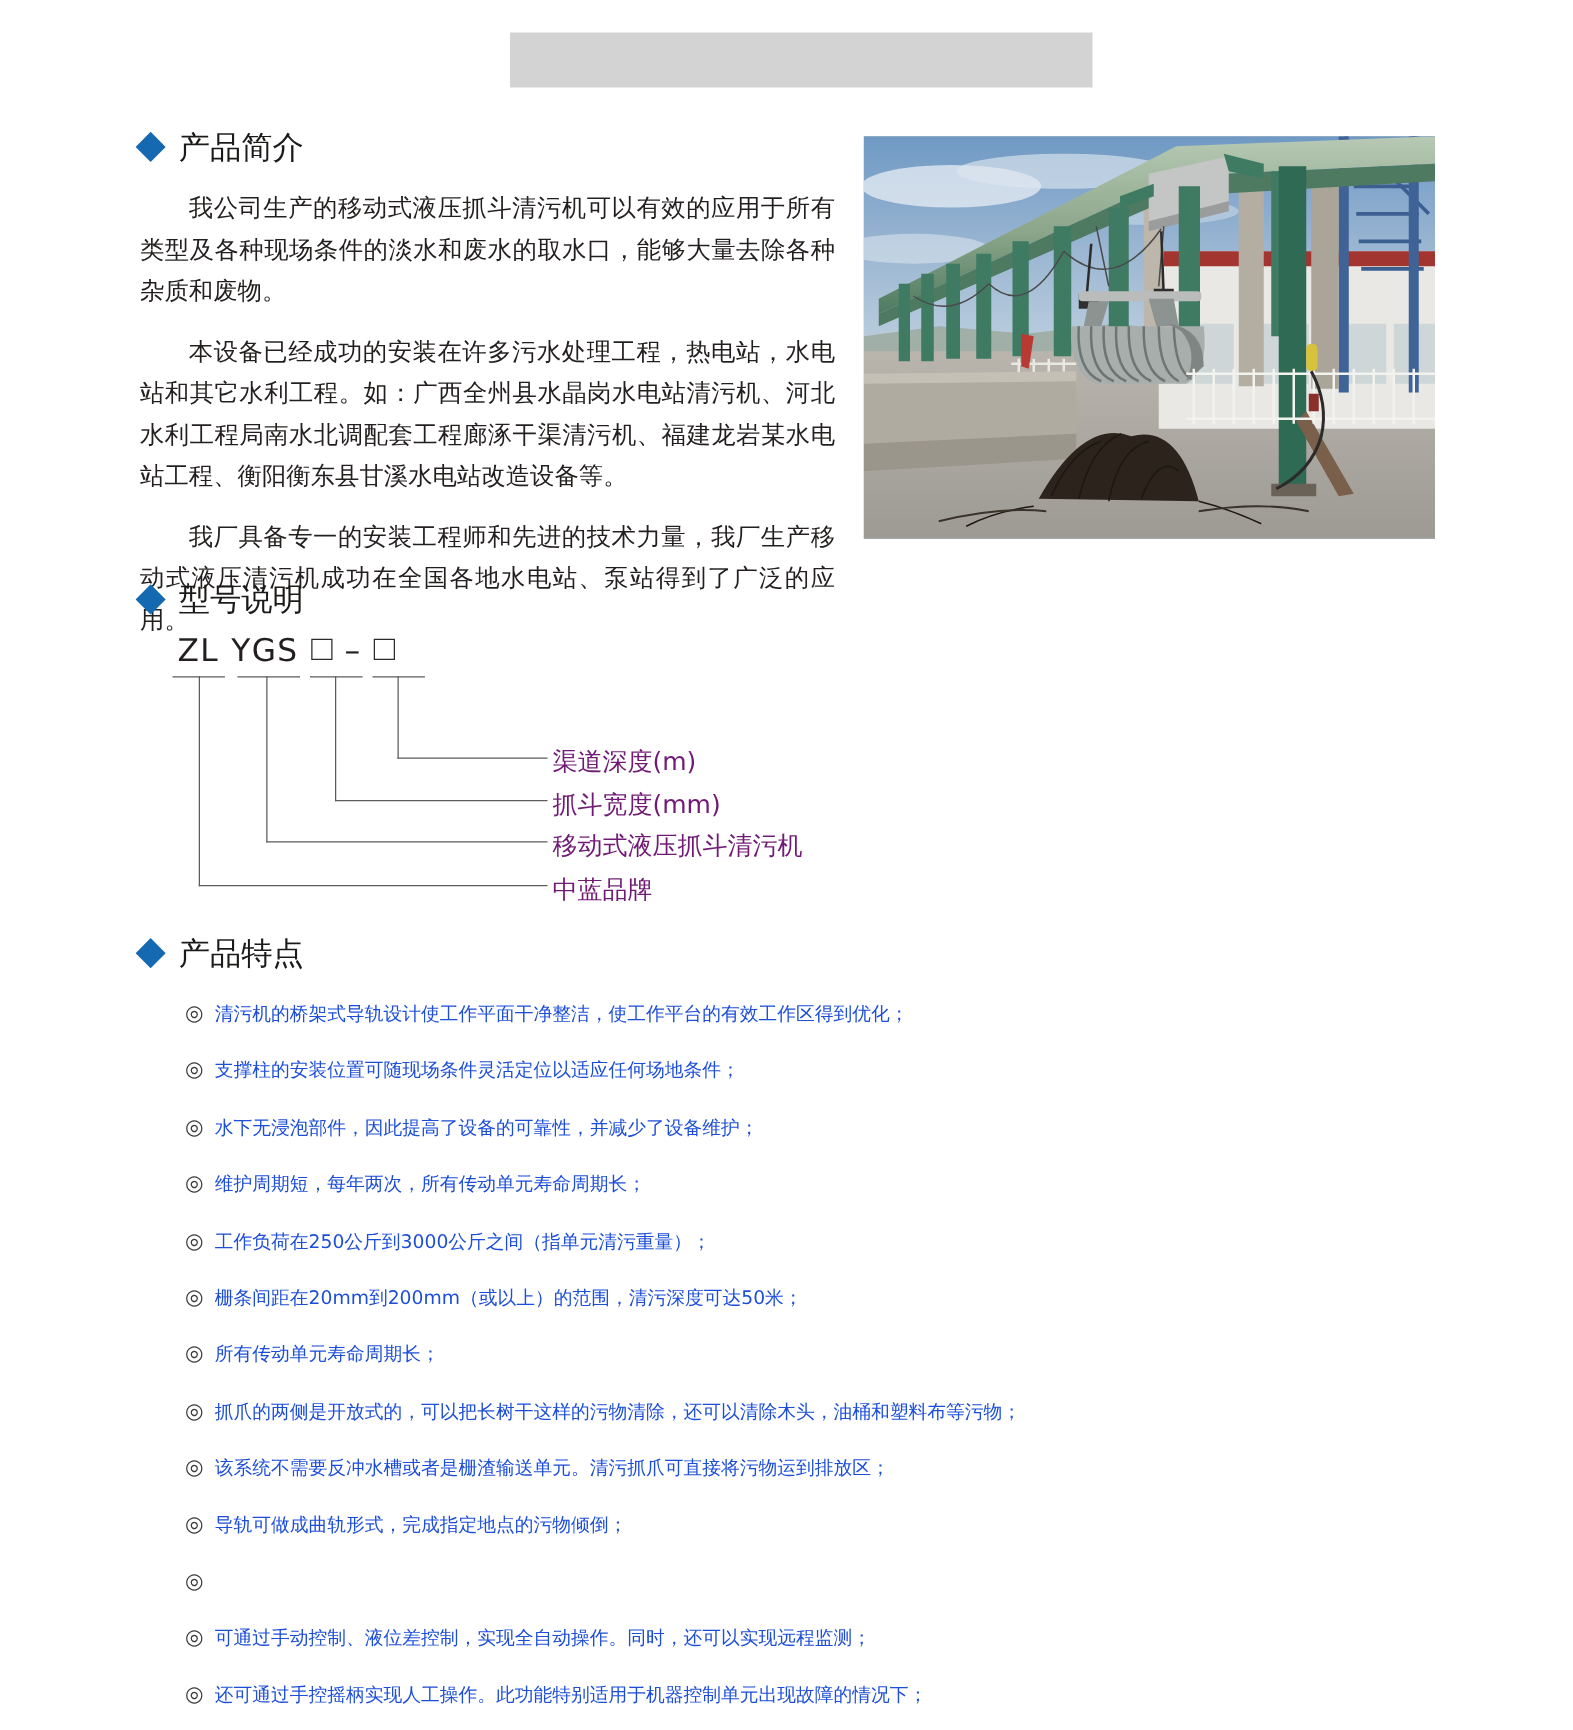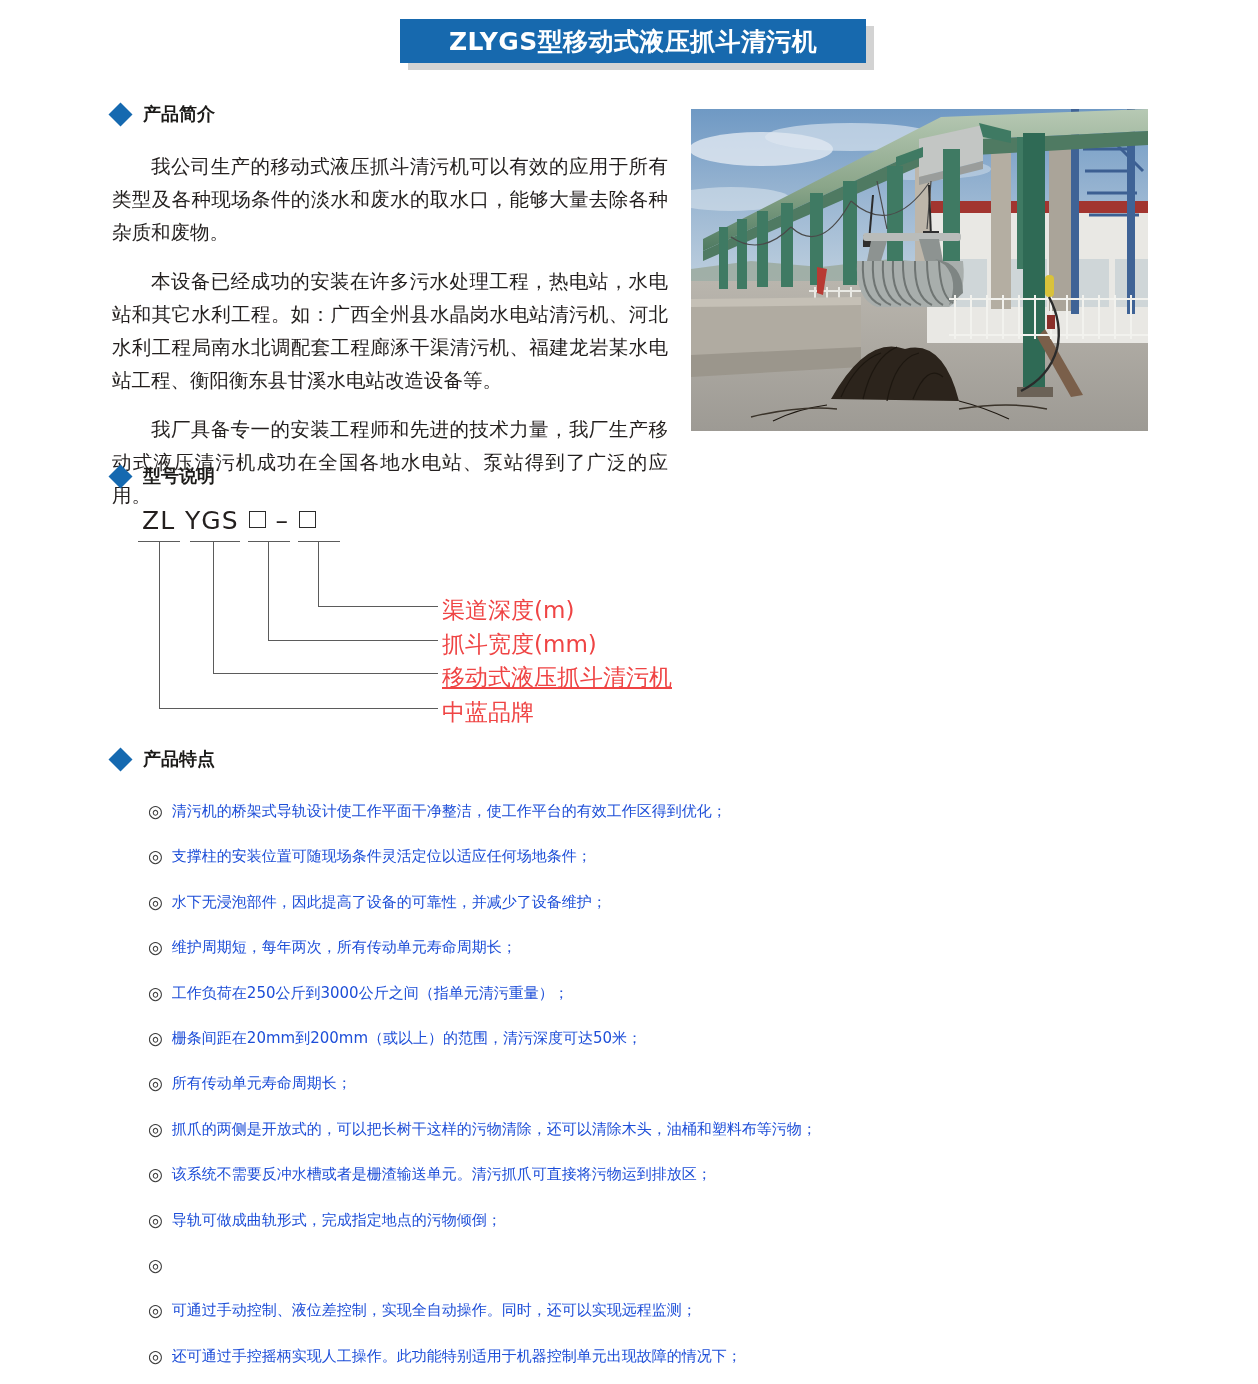--- a/index.html
+++ b/index.html
@@ -59,22 +59,22 @@
     gap: 14px;
   }
   .diamond {
     width: 17px;
     height: 17px;
     background: #1569b0;
     transform: rotate(45deg);
     flex: 0 0 auto;
   }
   .section-title {
-    font-size: 18px;
-    font-weight: bold;
+    font-size: 25px;
+    font-weight: normal;
     color: #1b1a18;
     line-height: 1;
     white-space: nowrap;
   }
 
   
   .intro-block {
     position: absolute;
     left: 112px;
     top: 150px;
@@ -130,23 +130,23 @@
     vertical-align: 1px;
     box-sizing: border-box;
   }
   .lead-line { position: absolute; background: #5b5b5b; }
   .h-tick { height: 1.4px; }
   .v-line { width: 1.4px; }
   .h-long { height: 1.4px; }
 
   .lead-label {
     position: absolute;
-    font-size: 23px;
+    font-size: 20px;
     line-height: 1;
-    color: #ef4444;
+    color: #701a75;
     white-space: nowrap;
   }
 
   
   .features {
     position: absolute;
     left: 148px;
     top: 798px;
     width: 1000px;
   }
@@ -167,23 +167,20 @@
     line-height: 26px;
     color: #1d4ed8;
     text-align: center;
   }
 </style>
 </head>
 <body>
 
 <div class="title-wrap">
   <div class="title-shadow"></div>
-  <div class="title-banner">
-    <span class="title-text">ZLYGS型移动式液压抓斗清污机</span>
-  </div>
 </div>
 
 <div class="section-head" style="left:112px; top:105px;">
   <span class="diamond"></span>
   <span class="section-title">产品简介</span>
 </div>
 
 <div class="intro-block">
   <p class="para">我公司生产的移动式液压抓斗清污机可以有效的应用于所有类型及各种现场条件的淡水和废水的取水口，能够大量去除各种杂质和废物。</p>
   <p class="para">本设备已经成功的安装在许多污水处理工程，热电站，水电站和其它水利工程。如：广西全州县水晶岗水电站清污机、河北水利工程局南水北调配套工程廊涿干渠清污机、福建龙岩某水电站工程、衡阳衡东县甘溪水电站改造设备等。</p>
@@ -358,21 +355,21 @@
   <div class="lead-line v-line" style="left:188px; top:36px; height:66px;"></div>
   <div class="lead-line h-long" style="left:188px; top:101px; width:120px;"></div>
   <div class="lead-label" style="left:312px; top:94px;">渠道深度(m)</div>
 
   <div class="lead-line v-line" style="left:138px; top:36px; height:100px;"></div>
   <div class="lead-line h-long" style="left:138px; top:135px; width:170px;"></div>
   <div class="lead-label" style="left:312px; top:128px;text-align:center;">抓斗宽度(mm)</div>
 
   <div class="lead-line v-line" style="left:83px; top:36px; height:133px;"></div>
   <div class="lead-line h-long" style="left:83px; top:168px; width:225px;"></div>
-  <div class="lead-label" style="left:312px; top:161px;text-decoration:underline;">移动式液压抓斗清污机</div>
+  <div class="lead-label" style="left:312px; top:161px;">移动式液压抓斗清污机</div>
 
   <div class="lead-line v-line" style="left:29px; top:36px; height:168px;"></div>
   <div class="lead-line h-long" style="left:29px; top:203px; width:279px;"></div>
   <div class="lead-label" style="left:312px; top:196px;">中蓝品牌</div>
 </div>
 
 <div class="section-head" style="left:112px; top:750px;">
   <span class="diamond"></span>
   <span class="section-title">产品特点</span>
 </div>

